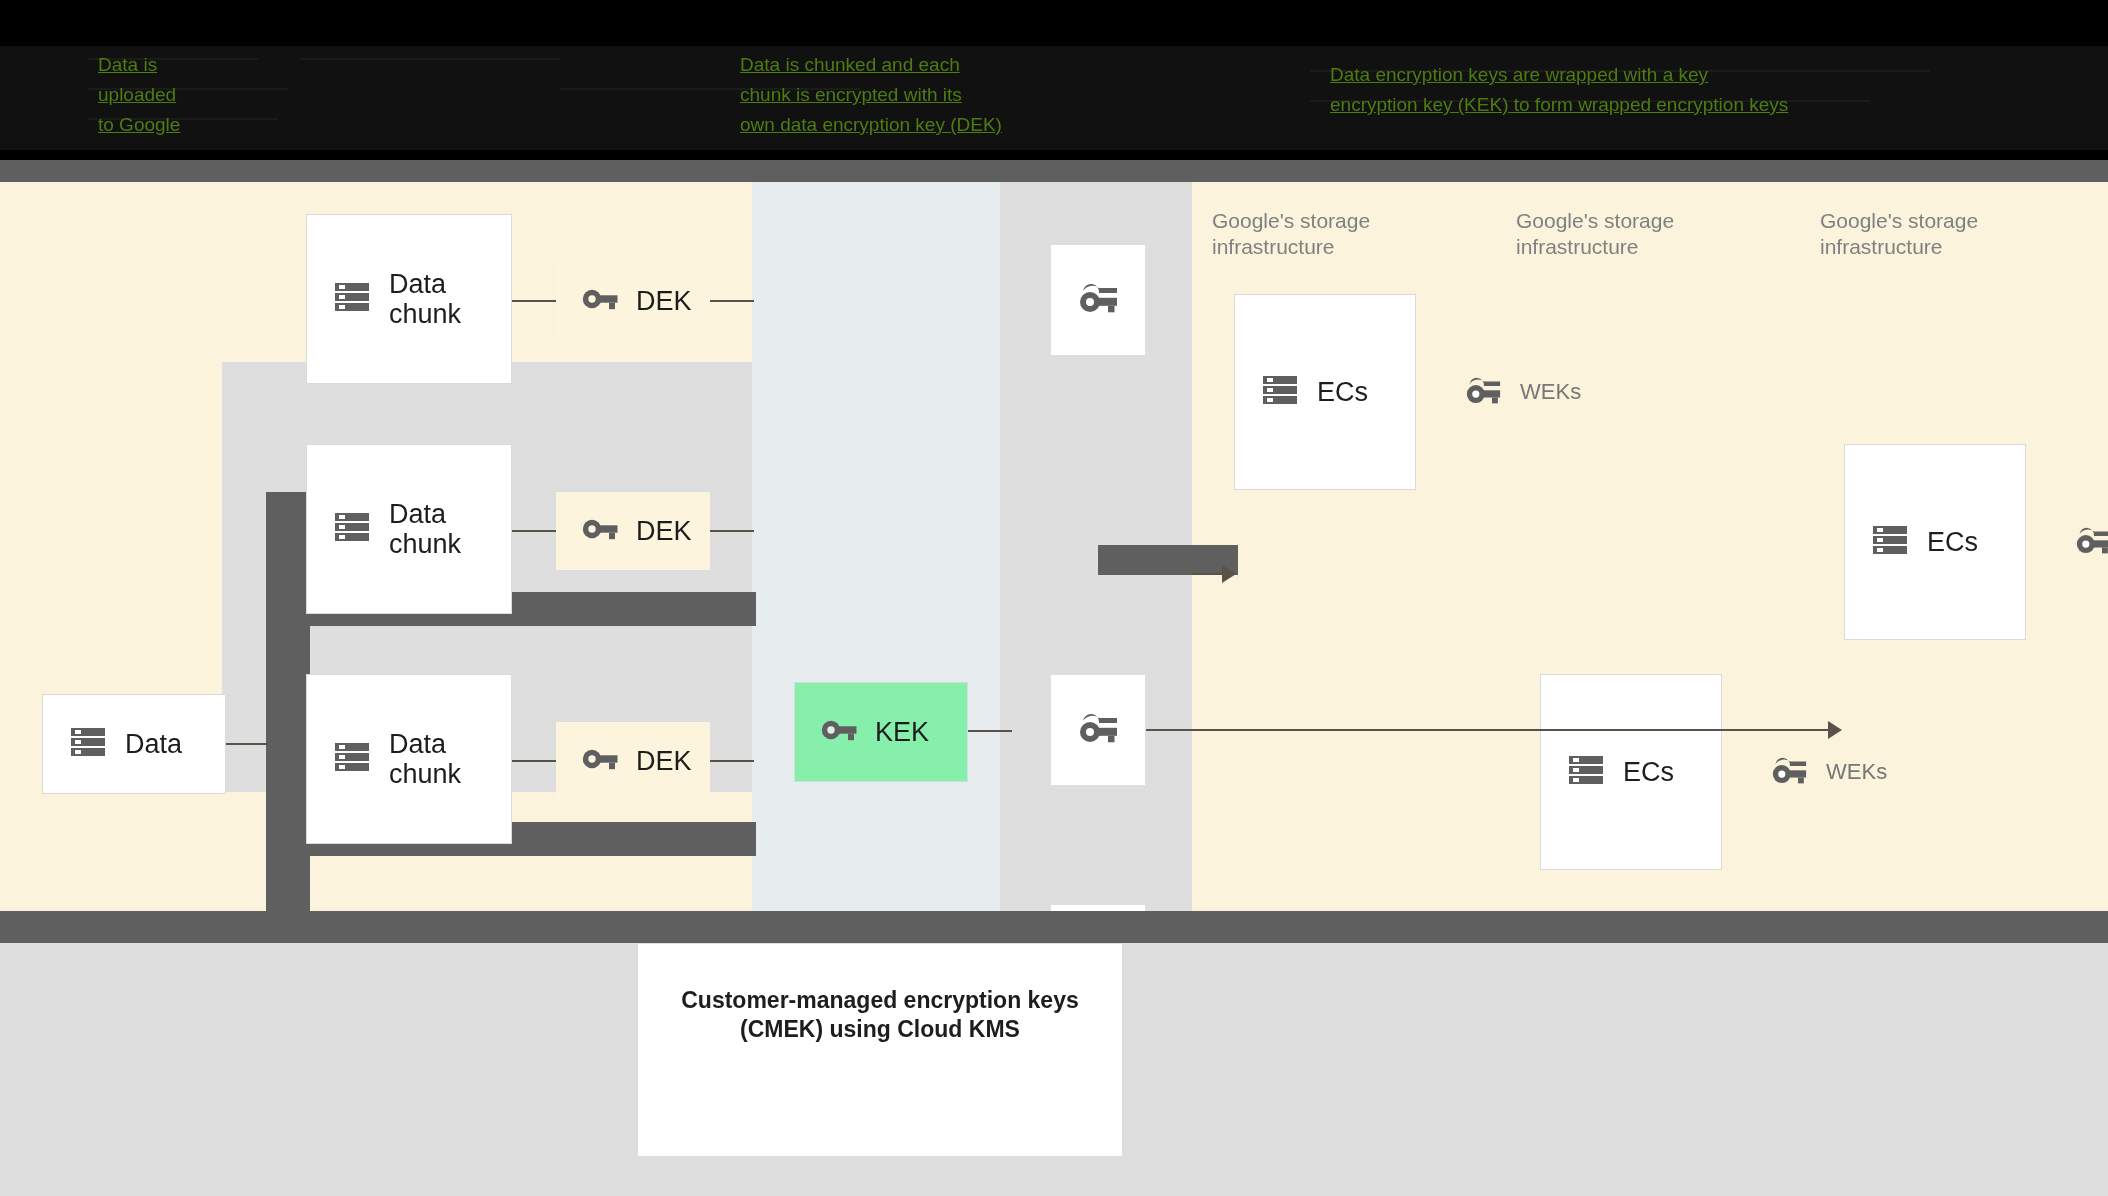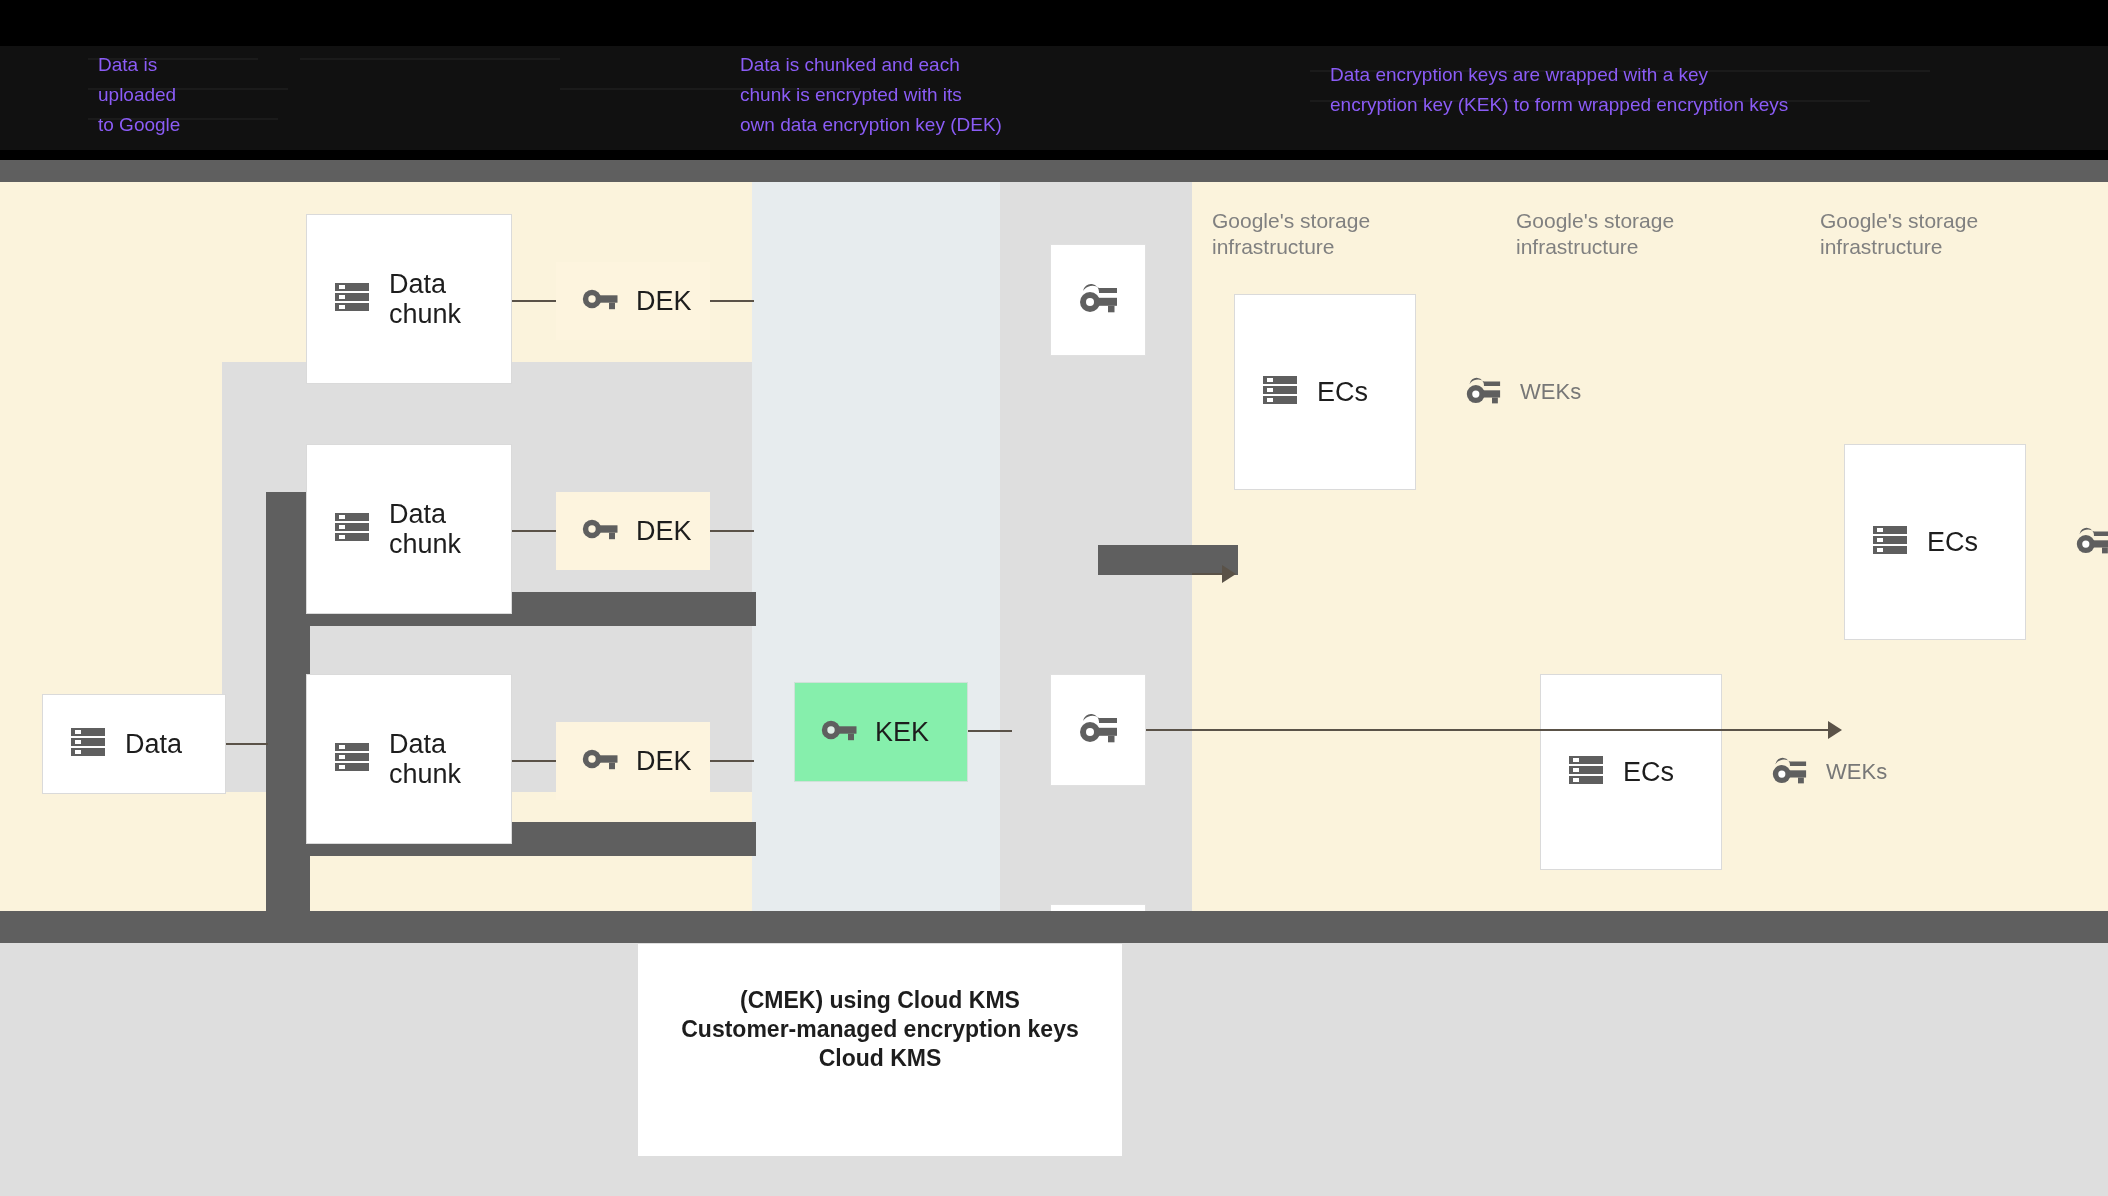--- a/index.html
+++ b/index.html
@@ -13,21 +13,21 @@
 
   
   .header-strip {
     position: absolute; left: 0; top: 0; width: 2108px; height: 160px;
     background: #000;
   }
   .hdr-band {
     position: absolute; left: 0; top: 46px; width: 2108px; height: 104px;
     background: #111111;
   }
-  .hdr-col { position: absolute; color: #8b5cf6; font-size: 19px; line-height: 30px; }
+  .hdr-col { position: absolute; color: #4d7c0f; font-size: 19px; line-height: 30px; text-decoration: underline; }
   .hdr-c1 { left: 98px;  top: 50px; width: 230px; }
   .hdr-c2 { left: 740px; top: 50px; width: 300px; }
   .hdr-c3 { left: 1330px;top: 60px; width: 640px; }
   .hdr-rule {
     position: absolute; background: #1b1b1b; height: 2px;
   }
 
   
   .sep-top {
     position: absolute; left: 0; top: 160px; width: 2108px; height: 22px;
@@ -483,18 +483,17 @@
     <div class="arrow-head" style="left:1828px; top:539px;"></div>
 
     <div class="line" style="left:1146px; top:777px; width:386px;"></div>
     <div class="arrow-head" style="left:1524px; top:769px;"></div>
   </div>
 
   <div class="sep-bottom"></div>
   <div class="footer"></div>
 
   <div class="caption">
+    <div class="cap-bold">Customer-managed encryption keys</div>
     <div class="cap-bold">(CMEK) using Cloud KMS</div>
-    <div class="cap-bold">Customer-managed encryption keys</div>
-    <div class="cap-norm" style="margin-top:0;"><b>Cloud KMS</b></div>
   </div>
 
 </div>
 
 </body></html>

